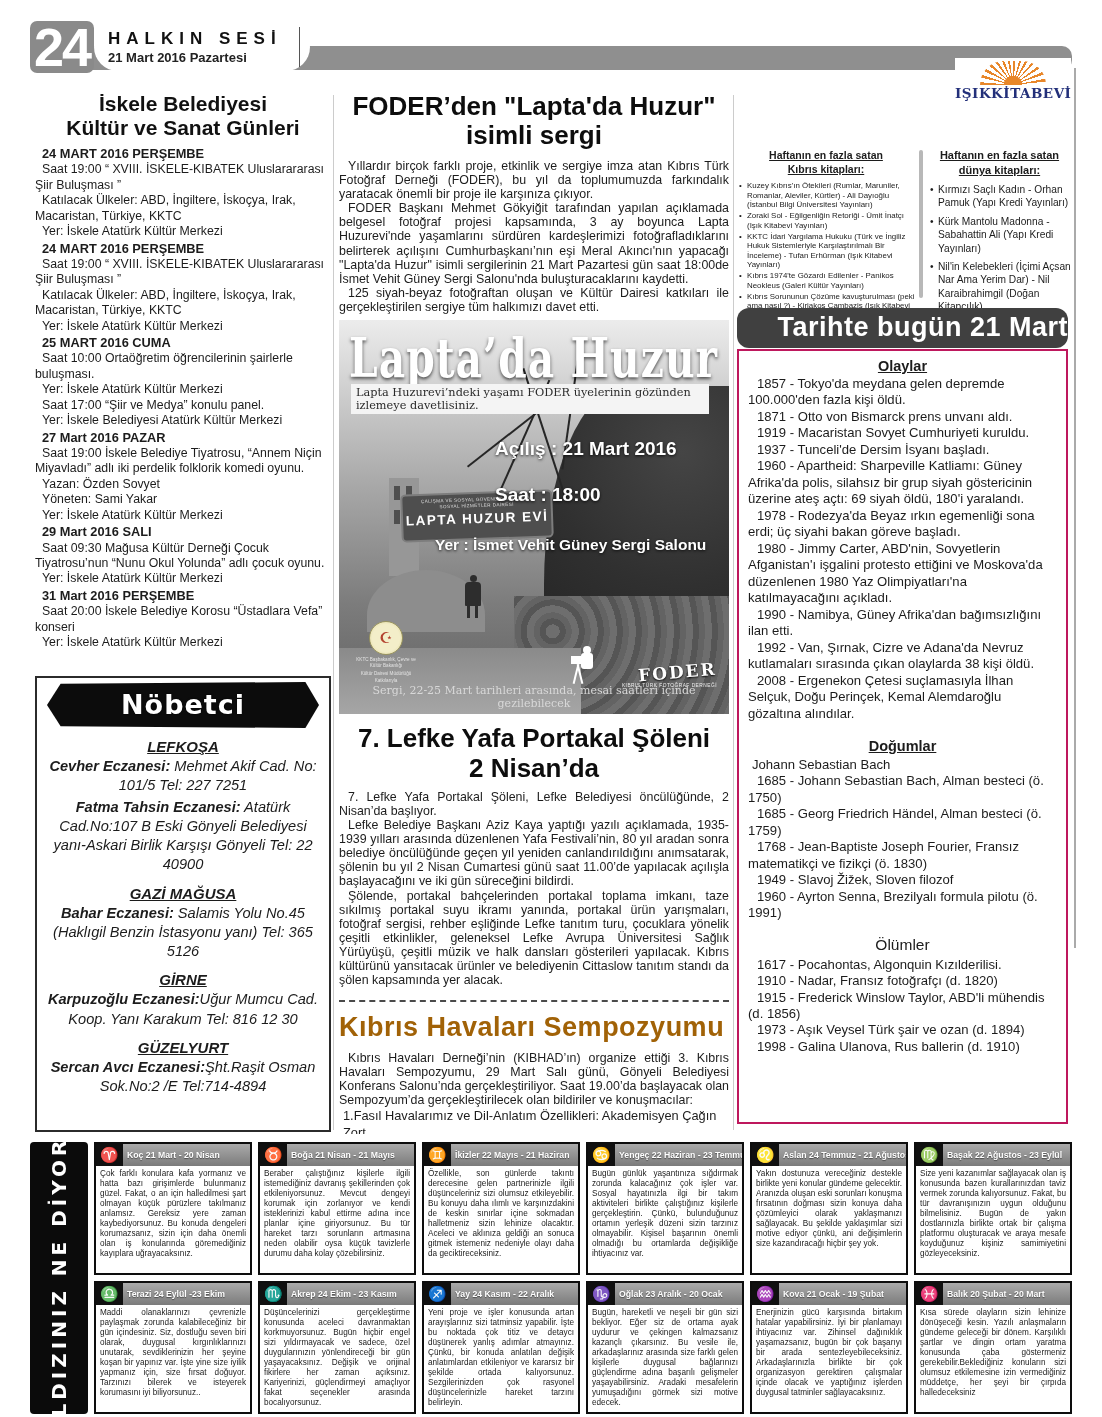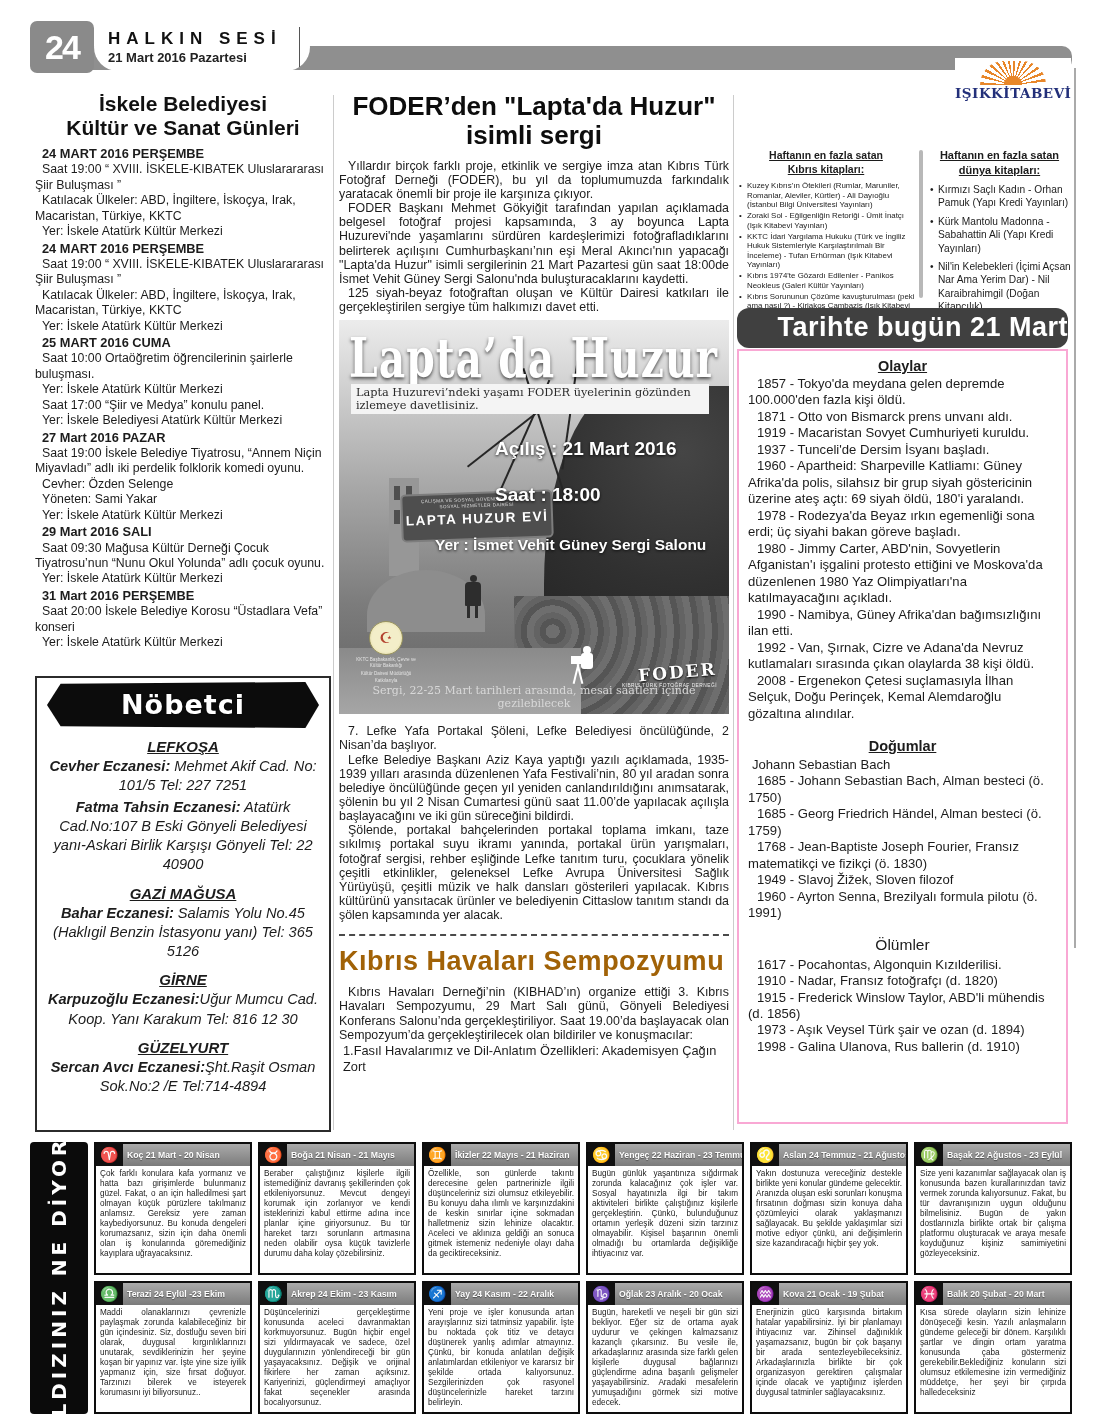--- a/index.html
+++ b/index.html
@@ -2,21 +2,21 @@
 <html><head>
 <meta charset="utf-8">
 <style>
   html,body{margin:0;padding:0;background:#e9e9e9;}
   .page{position:relative;width:1102px;height:1417px;background:#fff;margin:0 auto;
         font-family:"Liberation Sans",sans-serif;color:#1c1c1c;overflow:hidden;}
 
   
   .hdr-band{position:absolute;left:90px;top:46px;right:30px;height:24px;background:#8f8f8f;border-radius:0 10px 10px 0;}
   .hdr-num{position:absolute;left:30px;top:21px;width:64px;height:52px;background:#8a8a8a;border-radius:7px;
-           color:#fff;font-size:34px;font-weight:bold;text-align:center;line-height:52px;letter-spacing:-2px;}
+           color:#fff;font-size:54px;font-weight:bold;text-align:center;line-height:52px;letter-spacing:-2px;}
   .hdr-pill{position:absolute;left:94px;top:23px;width:216px;height:48px;background:#fff;border-radius:24px;
             display:flex;flex-direction:column;justify-content:center;padding-left:14px;box-sizing:border-box;}
   .hdr-pill::after{content:"";position:absolute;right:10px;top:4px;bottom:4px;width:1.5px;background:#555;}
   .hdr-title{font-size:17px;font-weight:bold;letter-spacing:6px;color:#111;}
   .hdr-date{font-size:13px;font-weight:bold;color:#222;margin-top:1px;}
 
   .vrule{position:absolute;width:1px;background:#cccccc;}
   .vr1{left:333px;top:95px;height:1035px;}
   .vr2{left:733px;top:95px;height:1035px;}
   .vr3{left:1074px;top:68px;height:880px;width:1.5px;background:#aaa;}
@@ -121,21 +121,21 @@
   .bk-col2 .bk-col-title{font-size:11px;}
   .bk-item{position:relative;padding-left:10px;}
   .bk-item::before{content:"•";position:absolute;left:2px;}
   .bk-col1 .bk-item{font-size:7.9px;line-height:1.2;margin-bottom:1.5px;}
   .bk-col2 .bk-item{font-size:10.2px;line-height:1.32;margin-bottom:5px;}
 
   
   .today{position:absolute;left:737px;top:308px;width:331px;height:824px;}
   .today-banner{height:40px;background:#404040;border-radius:12px;color:#fff;font-size:27px;font-weight:bold;
                 text-align:right;line-height:39px;letter-spacing:.5px;}
-  .today-box{border:2px solid #f9a8d4;margin-top:1px;height:775px;box-sizing:border-box;
+  .today-box{border:2px solid #be185d;margin-top:1px;height:775px;box-sizing:border-box;
              padding:4px 9px 6px;overflow:hidden;background:#fff;}
   .td-h{text-align:center;font-weight:bold;text-decoration:underline;font-size:14.5px;margin:3px 0 2px;}
   .td-h2{text-align:center;font-size:15.5px;font-weight:normal;margin:14px 0 3px;}
   .td-item{font-size:13.1px;line-height:1.26;text-indent:9px;margin:0;}
   .td-cap{font-size:13.1px;line-height:1.3;margin:0;text-indent:4px;}
 
   
   .astro-band{position:absolute;left:30px;top:1142px;width:58px;height:272px;background:#0b0b0b;border-radius:4px;
               display:flex;align-items:center;justify-content:center;}
   .astro-band span{writing-mode:vertical-rl;transform:rotate(180deg);color:#fff;font-weight:bold;
@@ -180,21 +180,21 @@
         <div class="ev-line ev-p">Saat 19:00 “ XVIII. İSKELE-KIBATEK Uluslarararası Şiir Buluşması ”</div>
         <div class="ev-line ev-p">Katılacak Ülkeler: ABD, İngiltere, İskoçya, Irak, Macaristan, Türkiye,  KKTC</div>
         <div class="ev-line ev-p">Yer: İskele Atatürk Kültür Merkezi</div>
         <div class="ev-line ev-h">25  MART 2016 CUMA</div>
         <div class="ev-line ev-p">Saat 10:00 Ortaöğretim öğrencilerinin şairlerle buluşması.</div>
         <div class="ev-line ev-p">Yer: İskele Atatürk Kültür Merkezi</div>
         <div class="ev-line ev-p">Saat 17:00 “Şiir ve Medya” konulu panel.</div>
         <div class="ev-line ev-p">Yer: İskele Belediyesi Atatürk Kültür Merkezi</div>
         <div class="ev-line ev-h">27 Mart 2016  PAZAR</div>
         <div class="ev-line ev-p">Saat 19:00 İskele Belediye Tiyatrosu, “Annem Niçin Miyavladı” adlı iki perdelik folklorik komedi oyunu.</div>
-        <div class="ev-line ev-p">Cevher: Özden Selenge</div>
+        <div class="ev-line ev-p">Yazan: Özden Sovyet</div>
         <div class="ev-line ev-p">Yöneten: Sami Yakar</div>
         <div class="ev-line ev-p">Yer: İskele Atatürk Kültür Merkezi</div>
         <div class="ev-line ev-h">29 Mart 2016  SALI</div>
         <div class="ev-line ev-p">Saat 09:30 Mağusa Kültür Derneği Çocuk Tiyatrosu’nun “Nunu Okul Yolunda” adlı çocuk oyunu.</div>
         <div class="ev-line ev-p">Yer: İskele Atatürk Kültür Merkezi</div>
         <div class="ev-line ev-h">31 Mart 2016  PERŞEMBE</div>
         <div class="ev-line ev-p">Saat 20:00 İskele Belediye Korosu “Üstadlara Vefa”  konseri</div>
         <div class="ev-line ev-p">Yer: İskele Atatürk Kültür Merkezi</div>
       </div>
   </section>
@@ -270,20 +270,24 @@
           <div class="ph-cam"></div>
           <div class="ph-leg"></div>
           <div class="ph-leg ph-leg2"></div>
         </div>
         <span class="p-foder-name">FODER</span>
         <div class="p-foder-cap">KIBRIS TÜRK FOTOĞRAF DERNEĞİ</div>
       </div>
       <div class="p-caption">Sergi, 22-25 Mart tarihleri arasında, mesai saatleri içinde gezilebilecek</div>
     </div>
 
+    <h1 class="md-title2">
+      <span>7. Lefke Yafa Portakal Şöleni</span><br>
+      <span>2 Nisan’da</span>
+    </h1>
     <div>
         <p class="jpara">7. Lefke Yafa Portakal Şöleni, Lefke Belediyesi öncülüğünde, 2 Nisan’da başlıyor.</p>
         <p class="jpara">Lefke Belediye Başkanı Aziz Kaya yaptığı yazılı açıklamada, 1935-1939 yılları arasında düzenlenen Yafa Festivali’nin, 80 yıl aradan sonra belediye öncülüğünde geçen yıl yeniden canlandırıldığını anımsatarak, şölenin bu yıl 2 Nisan Cumartesi günü saat 11.00’de yapılacak açılışla başlayacağını ve iki gün süreceğini bildirdi.</p>
         <p class="jpara">Şölende, portakal bahçelerinden portakal toplama imkanı, taze sıkılmış portakal suyu ikramı yanında, portakal ürün yarışmaları, fotoğraf sergisi, rehber eşliğinde Lefke tanıtım turu, çocuklara yönelik çeşitli etkinlikler, geleneksel Lefke Avrupa Üniversitesi Sağlık Yürüyüşü, çeşitli müzik ve halk dansları gösterileri yapılacak. Kıbrıs kültürünü yansıtacak ürünler ve belediyenin Cittaslow tanıtım standı da şölen kapsamında yer alacak.</p>
       </div>
 
     <hr class="dashes">
 
     <h1 class="symp-title">Kıbrıs Havaları Sempozyumu</h1>
     <p class="jpara">Kıbrıs Havaları Derneği’nin (KIBHAD’ın) organize ettiği 3. Kıbrıs Havaları Sempozyumu, 29 Mart Salı günü, Gönyeli Belediyesi Konferans Salonu’nda gerçekleştiriliyor. Saat 19.00’da başlayacak olan Sempozyum’da gerçekleştirilecek olan bildiriler ve konuşmacılar:</p>

